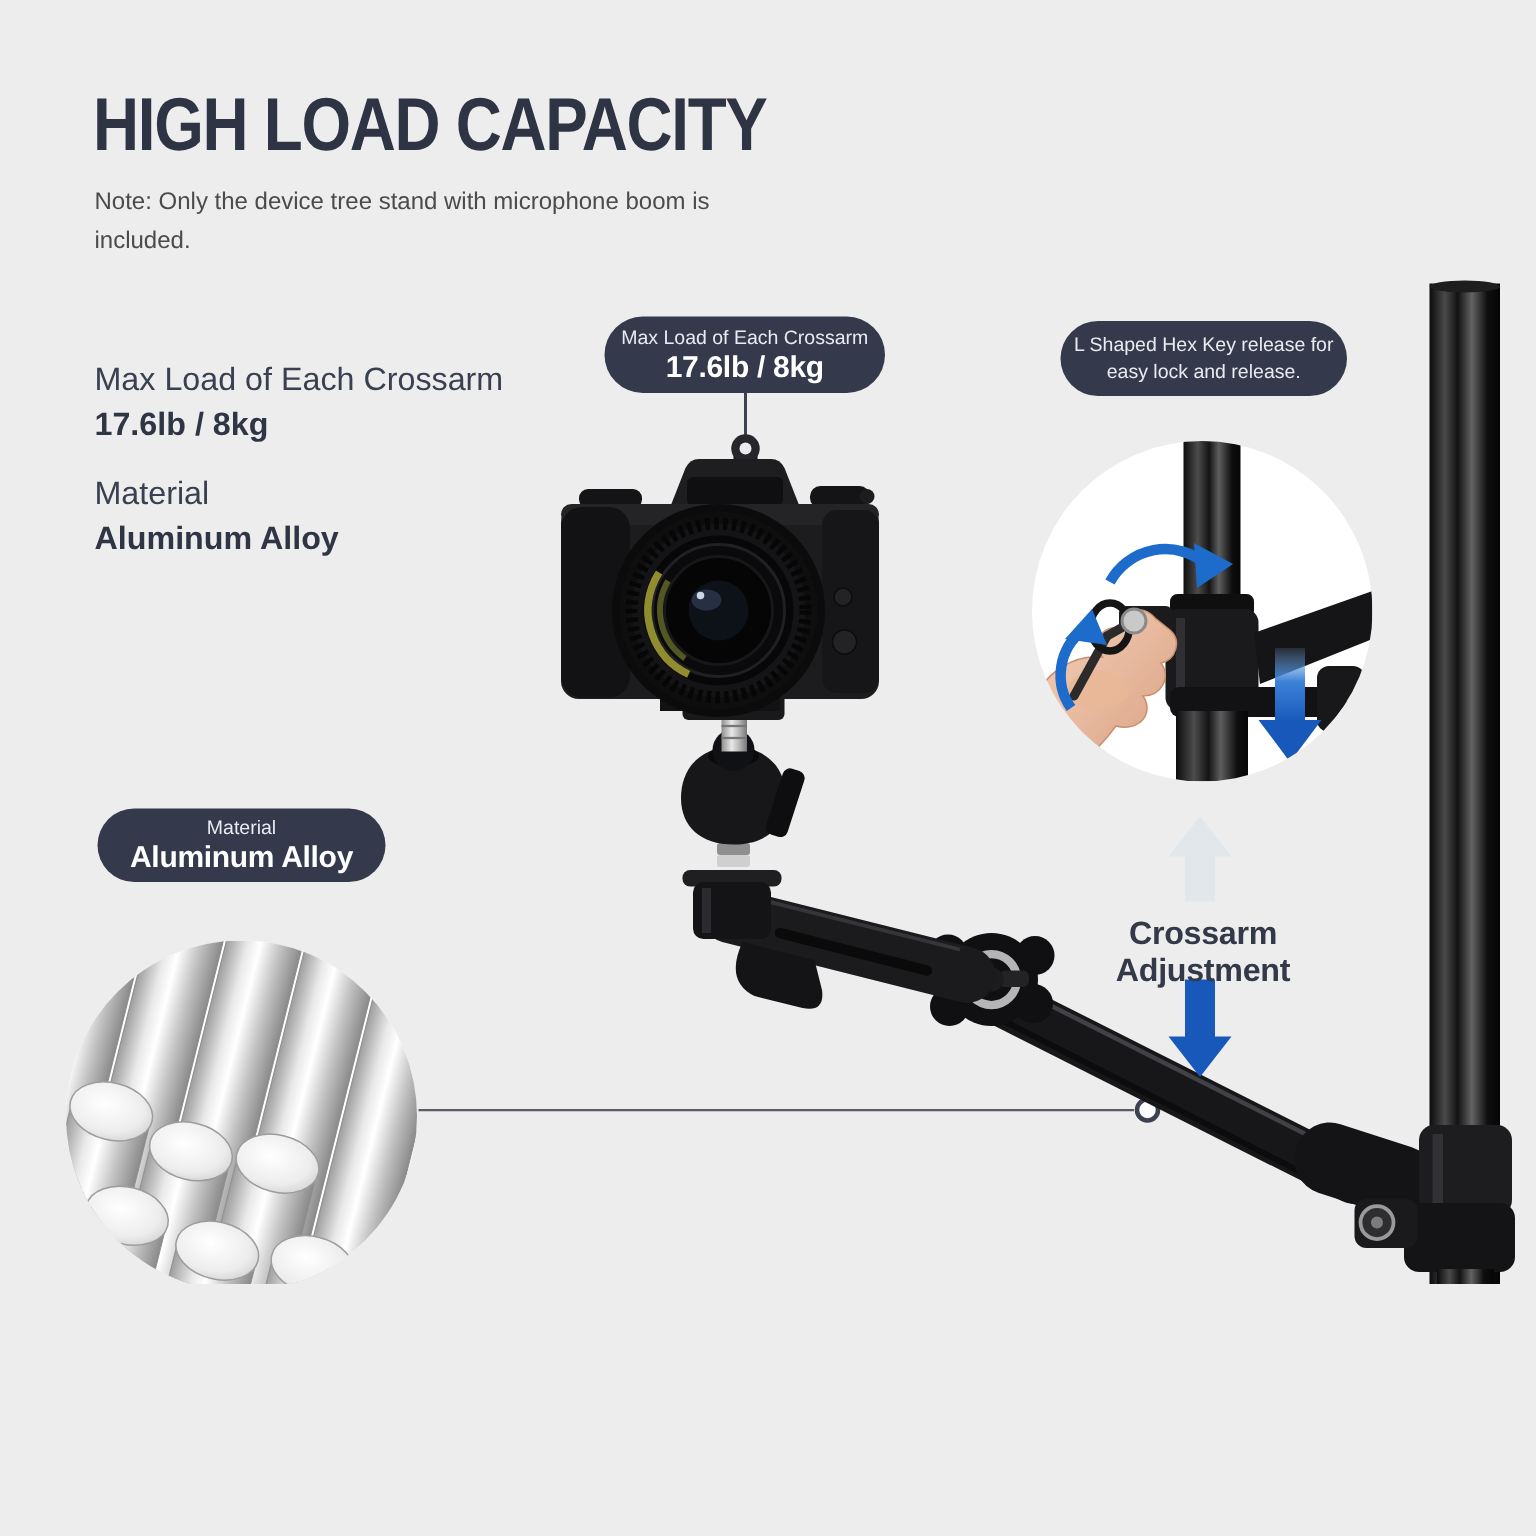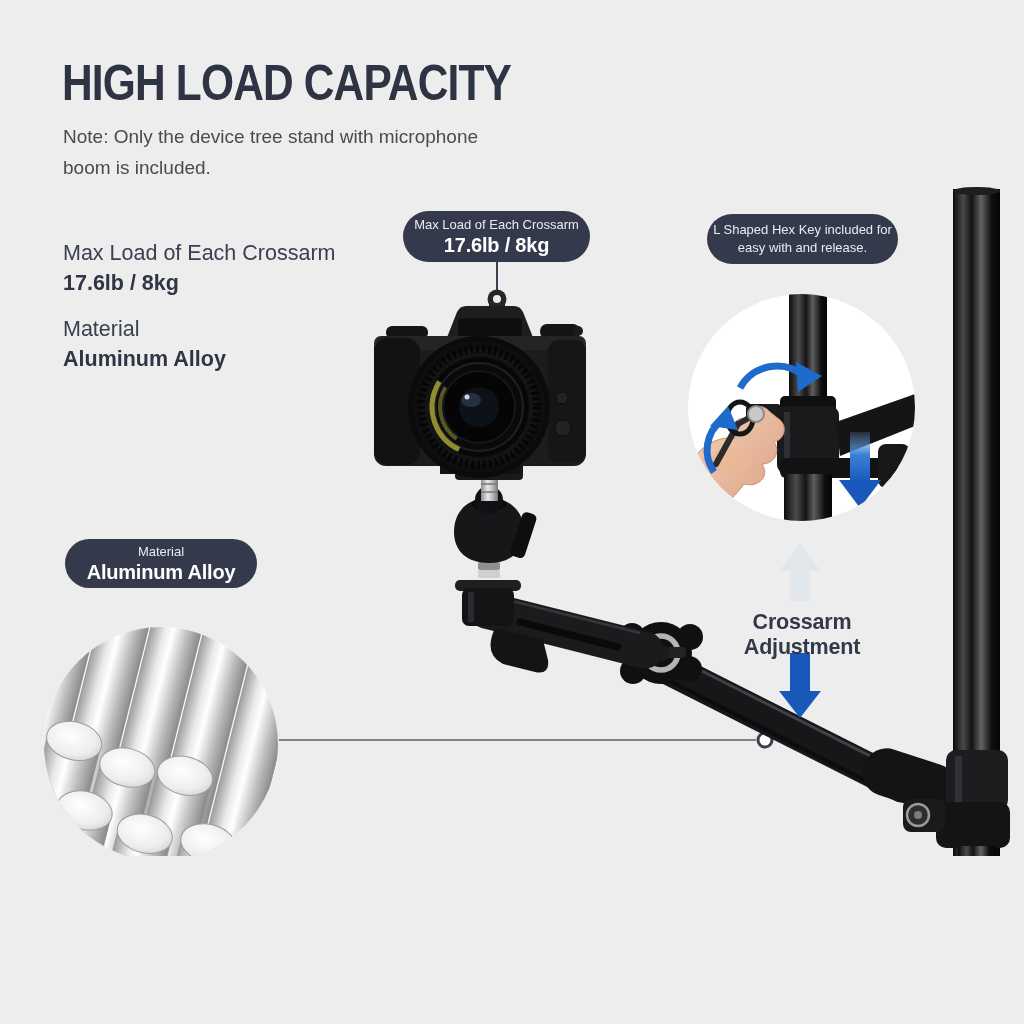--- a/index.html
+++ b/index.html
@@ -13,21 +13,21 @@
   .desk-band{left:0;top:975px;width:1024px;height:25px;
     background:linear-gradient(180deg,#e4e4e4,#dcdcdc);}
   .desk-edge{left:0;top:1000px;width:1024px;height:9px;
     background:linear-gradient(180deg,#b2b2b2,#8f8f8f);}
   .desk-front{left:0;top:1009px;width:1024px;height:15px;
     background:linear-gradient(180deg,#d9d9d9,#cfcfcf);}
 
   
   .title{left:62px;top:54px;font-size:50px;font-weight:bold;color:#2E3443;
     letter-spacing:-1px;transform:scaleX(.85);transform-origin:left top;white-space:nowrap;}
-  .note{left:63px;top:122px;width:448px;font-size:19px;line-height:1.62;color:#4B4B4B;}
+  .note{left:63px;top:122px;width:448px;font-size:16px;line-height:1.62;color:#4B4B4B;}
   .spec{color:#3A4050;font-size:21.5px;line-height:30px;}
   .spec .val{font-weight:bold;color:#2F3545;}
   .spec-load{left:63px;top:238px;}
   .spec-material{left:63px;top:314px;}
 
   
   .pill{background:#343A4C;border-radius:27px;color:#fff;text-align:center;
         display:flex;flex-direction:column;justify-content:center;align-items:center;}
   .pill .small{font-size:13px;color:#E9EBF1;line-height:1.35;}
   .pill .big{font-size:20px;font-weight:bold;line-height:1.2;letter-spacing:-0.2px;}
@@ -299,21 +299,21 @@
     <div>Material</div>
     <div class="val">Aluminum Alloy</div>
   </div>
 
   <div class="abs pill pill-maxload">
     <div class="small">Max Load of Each Crossarm</div>
     <div class="big">17.6lb / 8kg</div>
   </div>
 
   <div class="abs pill pill-hexkey">
-    <div class="small">L Shaped Hex Key included for easy with and release.</div>
+    <div class="small">L Shaped Hex Key release for easy lock and release.</div>
   </div>
 
   <div class="abs pill pill-material">
     <div class="small">Material</div>
     <div class="big">Aluminum Alloy</div>
   </div>
 
   <div class="abs vadj-label">Crossarm Adjustment</div>
 </div>
 

